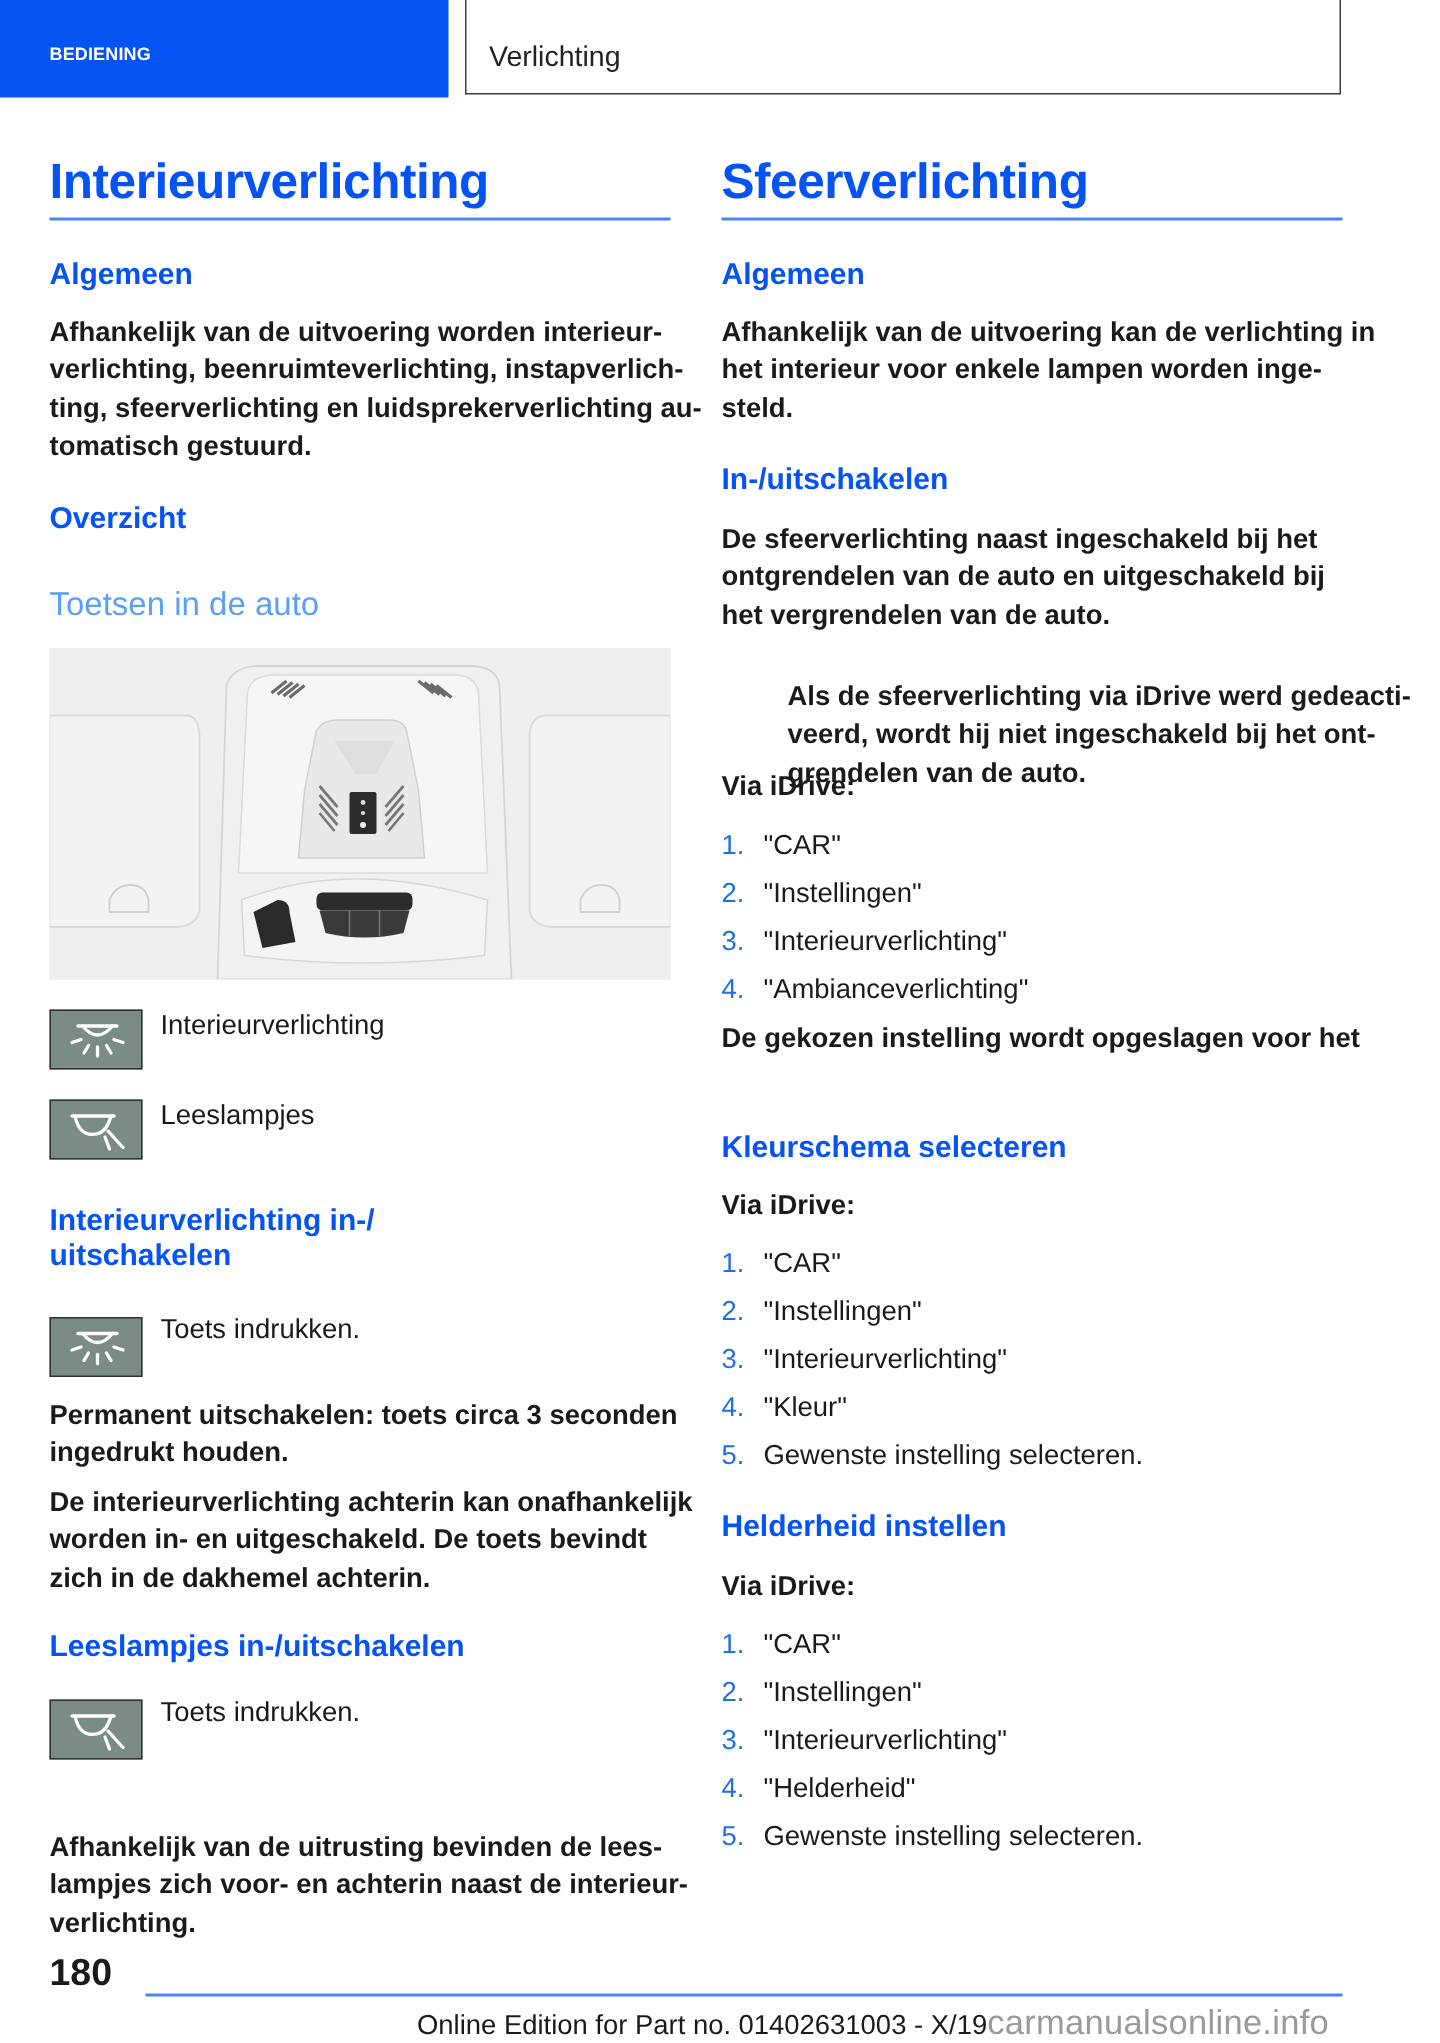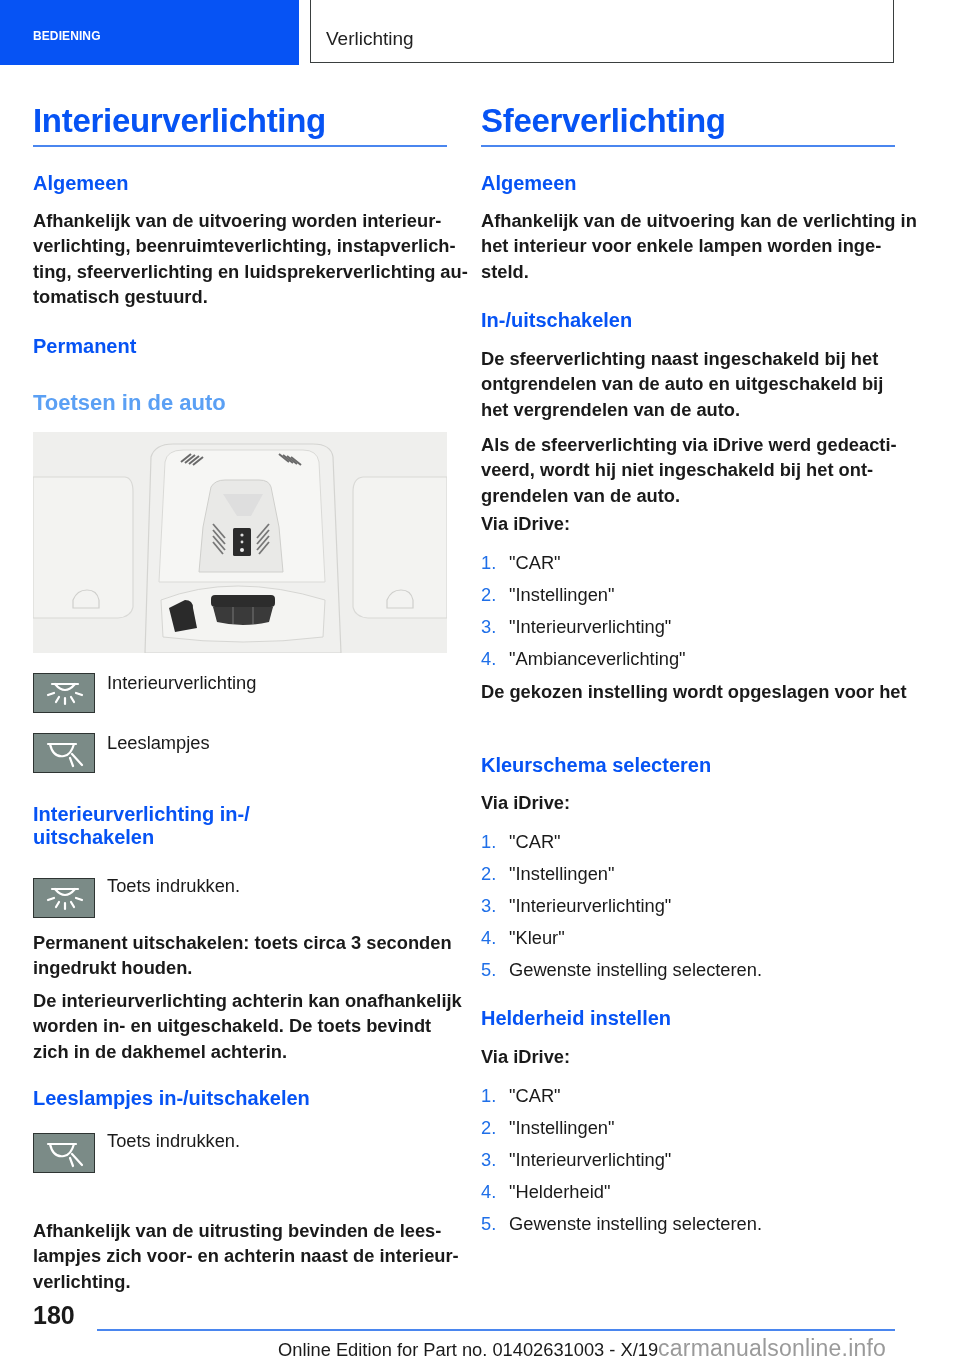--- a/index.html
+++ b/index.html
@@ -26,21 +26,21 @@
     
     .col { position: absolute; top: 0; width: 415px; }
     .col.left { left: 33px; }
     .col.right { left: 481px; }
     .h1 {
       position: absolute; left: 0; font-size: 33px; font-weight: bold; color: #0653f4;
       letter-spacing: -0.3px; margin: 0; line-height: 1;
     }
     .h1-rule { position: absolute; left: 0; width: 414px; height: 2px; background: #4a86ef; }
     .h2 { position: absolute; left: 0; font-size: 20px; font-weight: bold; color: #0653f4; margin: 0; line-height: 1.14; }
-    .h3 { position: absolute; left: 0; font-size: 22px; font-weight: bold; color: #5ba0f4; margin: 0; line-height: 1; }
+    .h3 { position: absolute; left: 0; font-size: 22px; font-weight: normal; color: #5ba0f4; margin: 0; line-height: 1; }
     .p { position: absolute; left: 0; width: 418px; font-size: 18.3px; line-height: 25.3px; color: #1a1a1a; margin: 0; font-weight: bold; }
     .p .ln { display: block; white-space: nowrap; }
     .figure {
       position: absolute; left: 0; width: 414px; height: 221px; background: #ececea; overflow: hidden;
     }
     .icon-key {
       position: absolute; left: 0; width: 62px; height: 40px; background: #7b8b87;
       border: 1.5px solid #2e3432; box-sizing: border-box;
     }
     .icon-key svg { position: absolute; left: 0; top: 0; }
@@ -70,21 +70,21 @@
   <div class="h1-rule" style="top:145px;"></div>
 
   <h2 class="h2" style="top:172px;">Algemeen</h2>
   <p class="p" style="top:208px;">
     <span class="ln">Afhankelijk van de uitvoering worden interieur-</span>
     <span class="ln">verlichting, beenruimteverlichting, instapverlich-</span>
     <span class="ln">ting, sfeerverlichting en luidsprekerverlichting au-</span>
     <span class="ln">tomatisch gestuurd.</span>
   </p>
 
-  <h2 class="h2" style="top:335px;">Permanent</h2>
+  <h2 class="h2" style="top:335px;">Overzicht</h2>
   <h3 class="h3" style="top:392px;">Toetsen in de auto</h3>
 
   <div class="figure" style="top:432px;">
     <svg width="414" height="221" viewBox="0 0 414 221">
       <rect x="0" y="0" width="414" height="221" fill="#efefed"></rect>
 
       <path d="M0 45 L92 45 Q100 46 100 60 L100 175 Q98 185 85 186 L0 186 Z" fill="#f3f3f1" stroke="#d9d9d6" stroke-width="1.2"></path>
       <path d="M414 45 L330 45 Q320 46 320 60 L320 175 Q322 185 335 186 L414 186 Z" fill="#f3f3f1" stroke="#d9d9d6" stroke-width="1.2"></path>
       <path d="M40 168 q4 -10 14 -10 q10 0 12 10 l0 8 l-26 0 z" fill="none" stroke="#cfcfcc" stroke-width="1.2"></path>
       <path d="M354 168 q4 -10 14 -10 q10 0 12 10 l0 8 l-26 0 z" fill="none" stroke="#cfcfcc" stroke-width="1.2"></path>
@@ -215,21 +215,21 @@
     <span class="ln">het interieur voor enkele lampen worden inge-</span>
     <span class="ln">steld.</span>
   </p>
 
   <h2 class="h2" style="top:309px;">In-/uitschakelen</h2>
   <p class="p" style="top:346px;">
     <span class="ln">De sfeerverlichting naast ingeschakeld bij het</span>
     <span class="ln">ontgrendelen van de auto en uitgeschakeld bij</span>
     <span class="ln">het vergrendelen van de auto.</span>
   </p>
-  <p class="p" style="top:432px;">
+  <p class="p" style="top:451px;margin-left:44px;">
     <span class="ln">Als de sfeerverlichting via iDrive werd gedeacti-</span>
     <span class="ln">veerd, wordt hij niet ingeschakeld bij het ont-</span>
     <span class="ln">grendelen van de auto.</span>
   </p>
   <p class="p" style="top:511px;">
     <span class="ln">Via iDrive:</span>
   </p>
   <ol class="steps" style="top:550px;">
     <li>
         <span class="num">1.</span>

